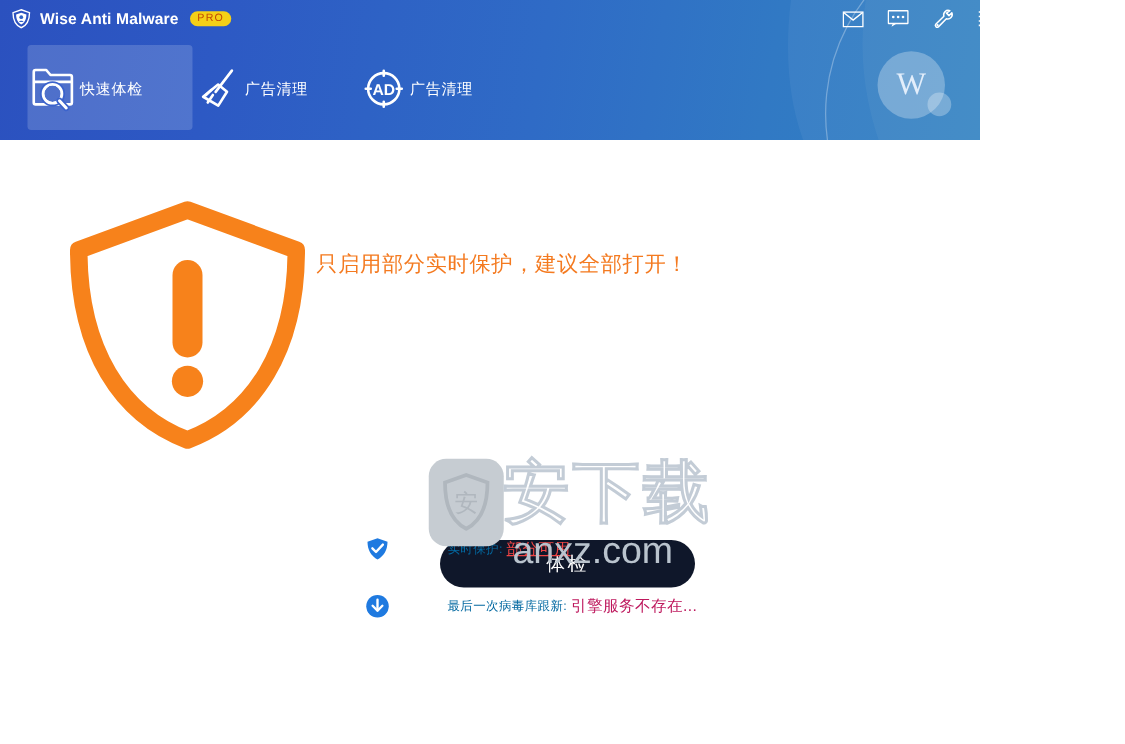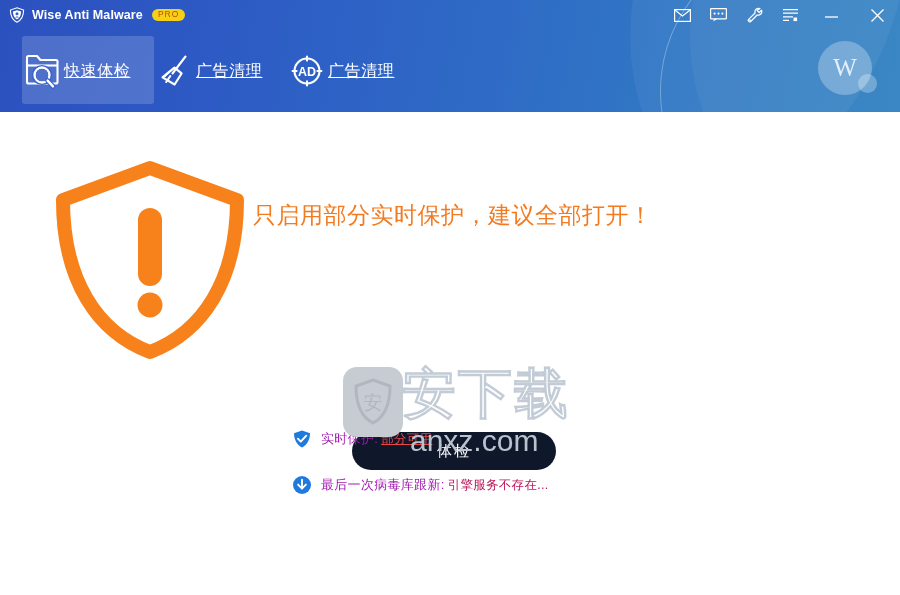--- a/index.html
+++ b/index.html
@@ -19,21 +19,21 @@
     width: 900px;
     height: 595px;
     background: #ffffff;
     overflow: hidden;
   }
 
   
   .header {
     position: absolute;
     left: 0; top: 0;
-    width: 900px;
+    width: 784px;
     height: 112px;
     background: linear-gradient(100deg, #2b51bf 0%, #2d59c4 22%, #2f6bc6 55%, #3179c4 78%, #3282c2 100%);
     overflow: hidden;
   }
   .header-arc {
     position: absolute;
     pointer-events: none;
   }
   .arc1 {
     width: 300px;
@@ -143,24 +143,23 @@
     background: rgba(255,255,255,0.17);
   }
   .nav-item .nav-icon {
     height: 42px;
     display: flex;
     align-items: center;
     justify-content: center;
   }
   .nav-item .nav-label {
     color: #ffffff;
-    font-size: 16px;
+    font-size: 12px;
     letter-spacing: 0.6px;
     margin-top: 1px;
-    text-decoration: underline;
   }
   .nav-gap-1 { width: 22px; }
 
   
   .avatar {
     position: absolute;
     right: 28px;
     top: 41px;
     width: 54px;
     height: 54px;
@@ -206,21 +205,21 @@
     top: 48px;
     width: 190px;
     height: 200px;
   }
 
   .warn-text {
     position: absolute;
     left: 253px;
     top: 88px;
     color: #f47a20;
-    font-size: 23px;
+    font-size: 17px;
     letter-spacing: 0.5px;
     white-space: nowrap;
   }
 
   .scan-btn {
     position: absolute;
     left: 352px;
     top: 320px;
     width: 204px;
     height: 38px;
@@ -250,23 +249,24 @@
     margin-bottom: 18px;
   }
   .status-icon {
     width: 20px;
     height: 20px;
     margin-right: 9px;
     flex: none;
     display: block;
   }
   .status-label {
-    color: #a21caf;
-    font-size: 13px;
+    color: #0369a1;
+    font-size: 10px;
     letter-spacing: 0.3px;
+    margin-left: 37px;
   }
   .status-value {
     font-size: 12.5px;
     margin-left: 3px;
     letter-spacing: 0.3px;
   }
   .status-value.link {
     color: #ef4444;
     text-decoration: underline;
     cursor: pointer;

